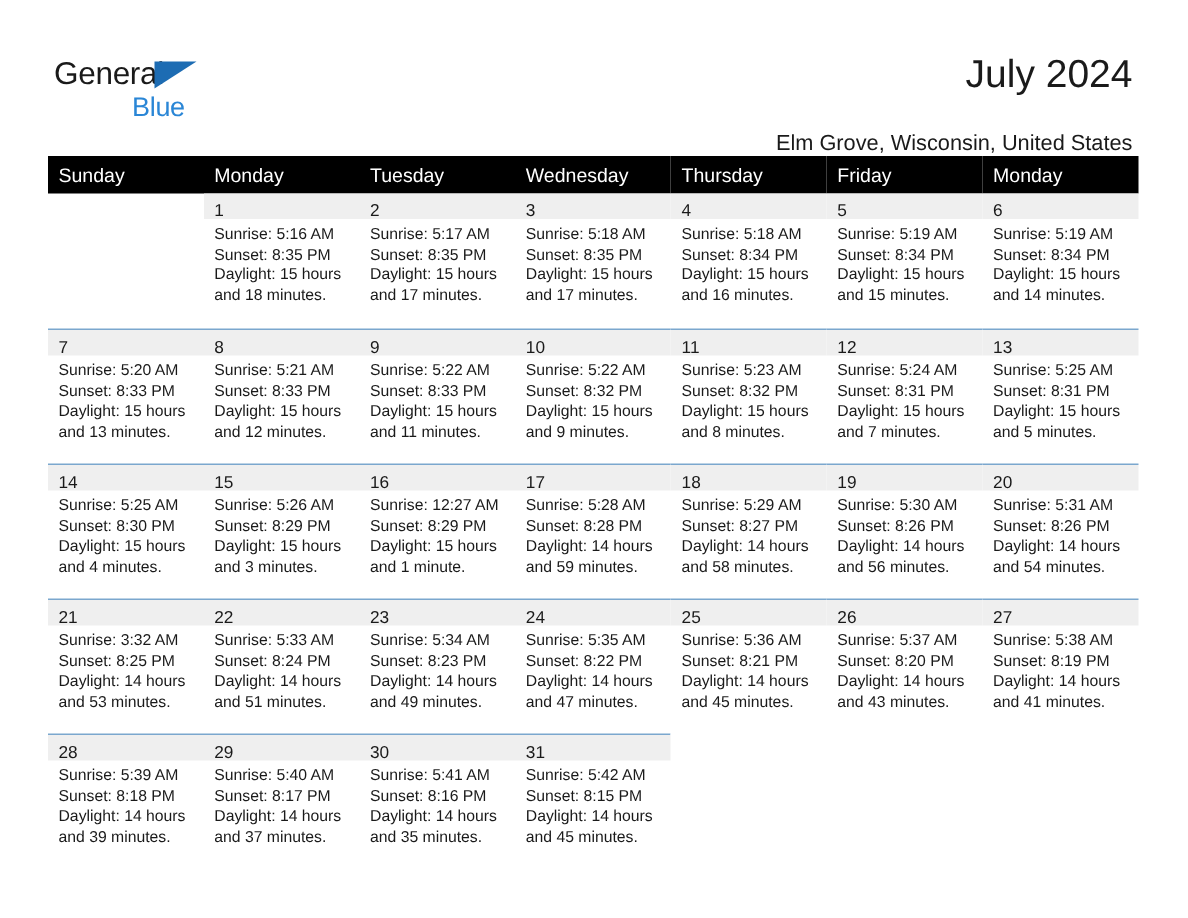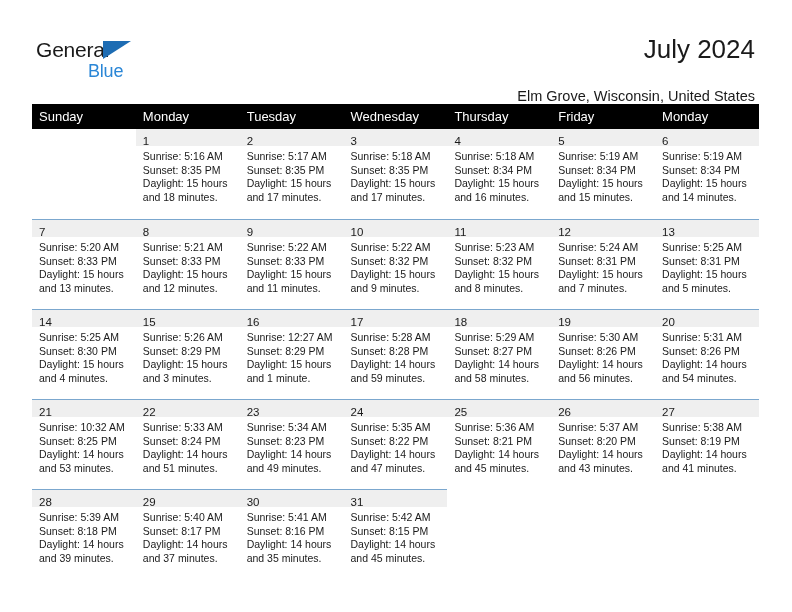--- a/index.html
+++ b/index.html
@@ -412,21 +412,21 @@
                 <div>and 54 minutes.</div>
               </div>
             </div>
           </td>
         </tr>
         <tr class="week">
           <td>
             <div class="daycell">
               <div class="daynum-band"><span class="daynum">21</span></div>
               <div class="dayinfo">
-                <div>Sunrise: 10:32 AM</div>
+                <div>Sunrise: 3:32 AM</div>
                 <div>Sunset: 8:25 PM</div>
                 <div>Daylight: 14 hours</div>
                 <div>and 53 minutes.</div>
               </div>
             </div>
           </td>
           <td>
             <div class="daycell">
               <div class="daynum-band"><span class="daynum">22</span></div>
               <div class="dayinfo">

